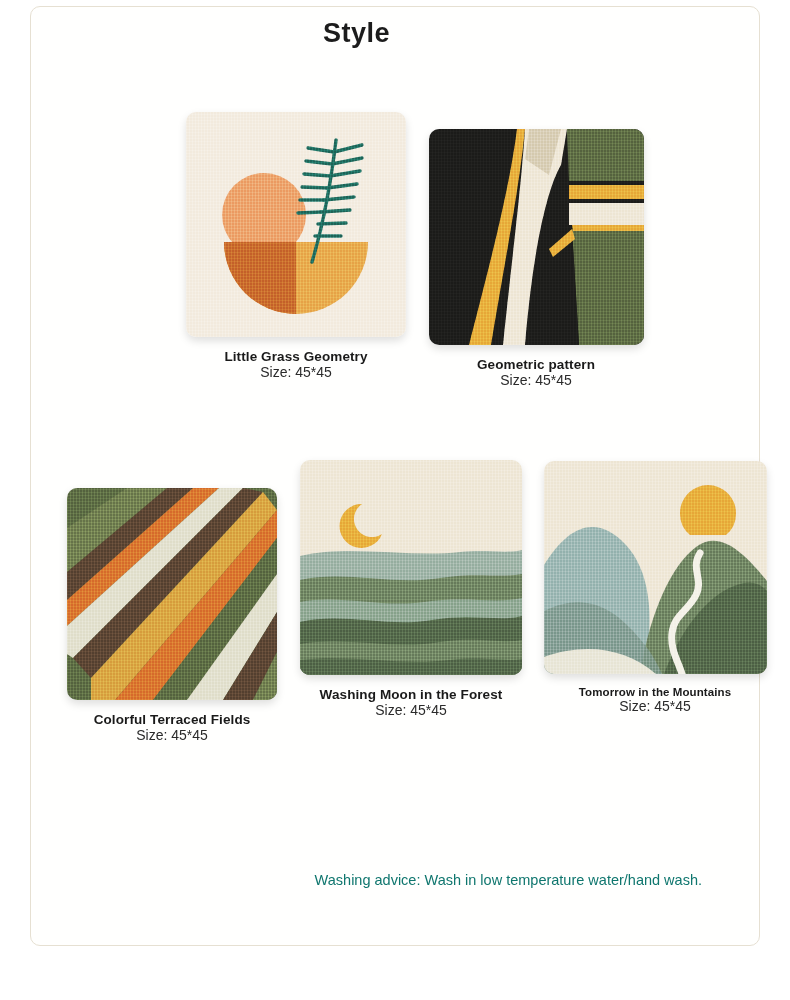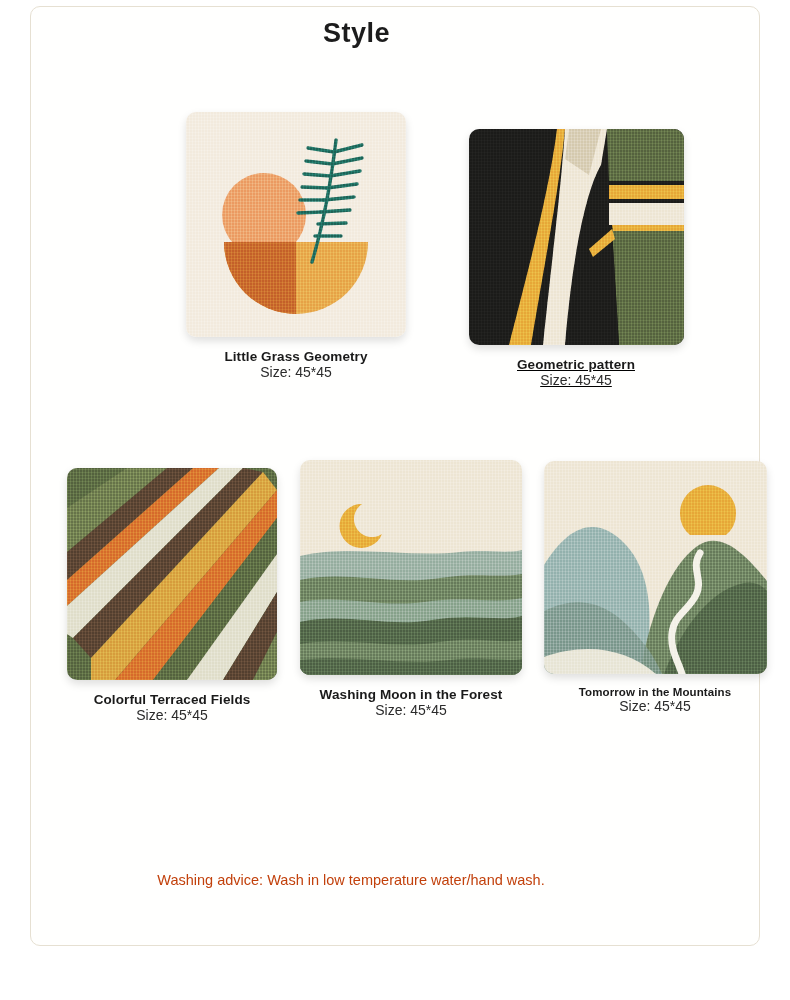--- a/index.html
+++ b/index.html
@@ -78,23 +78,23 @@
   .p-size {
     font-size: 14px;
     color: #2b2b2b;
   }
 
   .footer-note {
     position: absolute;
     left: 0;
     top: 872px;
     width: 702px;
-    text-align: center;
+    text-align: right;
     font-size: 14.5px;
-    color: #c2410c;
+    color: #0f766e;
   }
 </style>
 </head>
 <body>
 
 <div id="page">
   <div class="frame"></div>
 
   <div class="title">Style</div>
 
@@ -123,21 +123,21 @@
             <path d="M138 88 L114 88"></path>
               <path d="M135 100 L112 101"></path>
           </g>
         </svg>
       </div>
     </div>
     <div class="p-name">Little Grass Geometry</div>
     <div class="p-size">Size: 45*45</div>
   </div>
 
-  <div class="item" style="left:440px; top:129px; width:272px;text-decoration:underline;">
+  <div class="item" style="left:400px; top:129px; width:272px;">
     <div class="pillow-wrap" style="width:215px;">
       <div class="pillow" style="width:215px;height:216px;">
         <svg width="215" height="216" viewBox="0 0 215 216">
           <rect x="0" y="0" width="215" height="216" fill="#1d1d1b"></rect>
           <path d="M88 0 L96 0 C90 60 78 120 62 216 L40 216 C62 130 80 62 88 0 Z" fill="#e8ae3c"></path>
           <path d="M96 0 L138 0 L132 36 C118 60 104 120 96 216 L74 216 C84 120 92 60 96 0 Z" fill="#efe7d7"></path>
           <path d="M100 0 L132 0 L120 46 L96 30 Z" fill="#d8cdb4"></path>
           <path d="M138 0 L215 0 L215 52 L140 52 Z" fill="#5c6b43"></path>
           <path d="M138 0 L215 0 L215 10 L140 10 Z" fill="#e8ae3c" opacity="0"></path>
           <path d="M140 56 L215 56 L215 70 L140 70 Z" fill="#e8ae3c"></path>
@@ -146,21 +146,21 @@
           <path d="M143 96 L215 96 L215 102 L144 102 Z" fill="#e8ae3c"></path>
           <path d="M96 216 L150 216 L143 100 L120 120 Z" fill="#1d1d1b"></path>
           <path d="M120 120 L143 100 L146 110 L124 128 Z" fill="#e8ae3c"></path>
         </svg>
       </div>
     </div>
     <div class="p-name">Geometric pattern</div>
     <div class="p-size">Size: 45*45</div>
   </div>
 
-  <div class="item" style="left:32px; top:468px; width:280px;">
+  <div class="item" style="left:32px; top:488px; width:280px;">
     <div class="pillow-wrap" style="width:210px;">
       <div class="pillow" style="width:210px;height:212px;">
         <svg width="210" height="212" viewBox="0 0 210 212">
           <rect x="0" y="0" width="210" height="212" fill="#5b6b43"></rect>
           <g>
             <path d="M0 40 L60 0 L100 0 L0 84 Z" fill="#6f7d4f"></path>
             <path d="M0 84 L100 0 L126 0 L0 112 Z" fill="#5a4433"></path>
             <path d="M0 112 L126 0 L152 0 L0 138 Z" fill="#d9732e"></path>
             <path d="M0 138 L152 0 L176 0 L6 170 L0 166 Z" fill="#e2e0cd"></path>
             <path d="M6 170 L176 0 L196 4 L24 190 Z" fill="#5a4433"></path>

